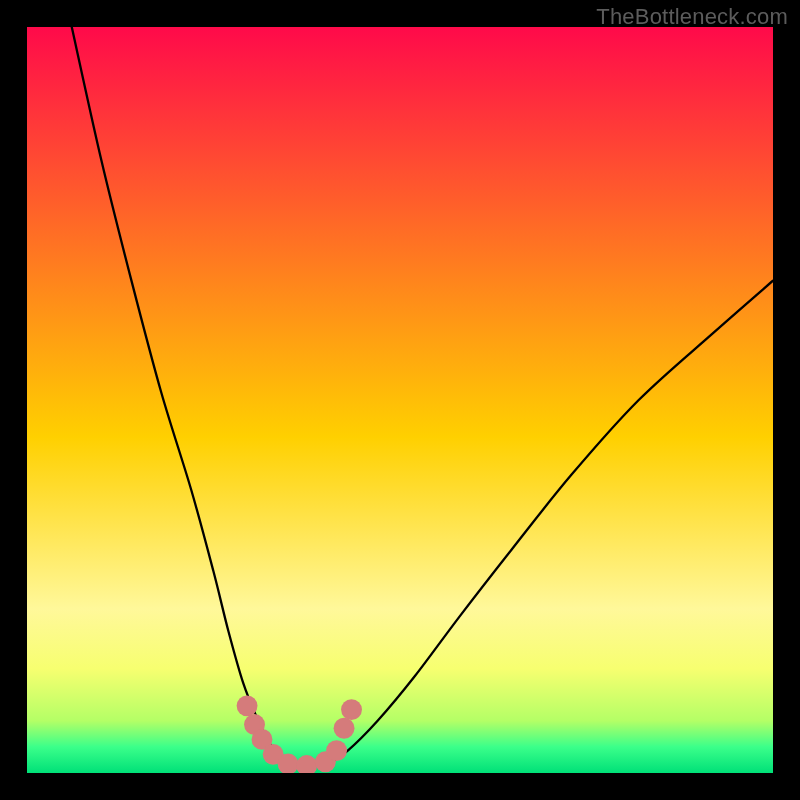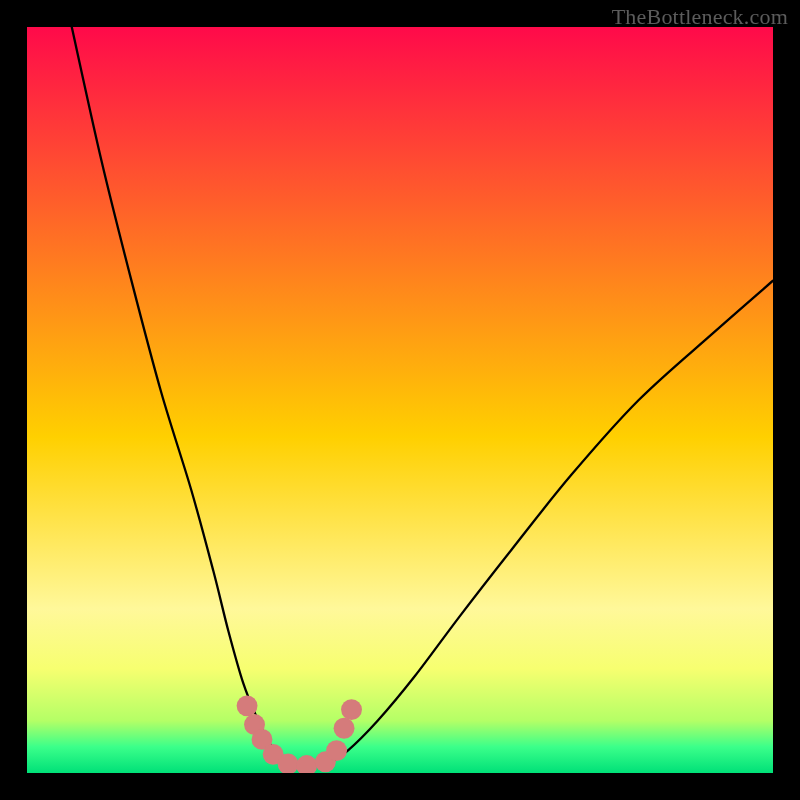--- a/index.html
+++ b/index.html
@@ -11,21 +11,20 @@
     position: relative;
     font-family: Arial, sans-serif;
   }
   .frame {
     position: absolute;
     top: 0;
     left: 0;
     width: 800px;
     height: 800px;
     background: #000;
-    font-family: Liberation Serif, serif;
   }
   .plot-area {
     position: absolute;
     top: 27px;
     left: 27px;
     width: 746px;
     height: 746px;
     overflow: hidden;
   }
   .watermark {

